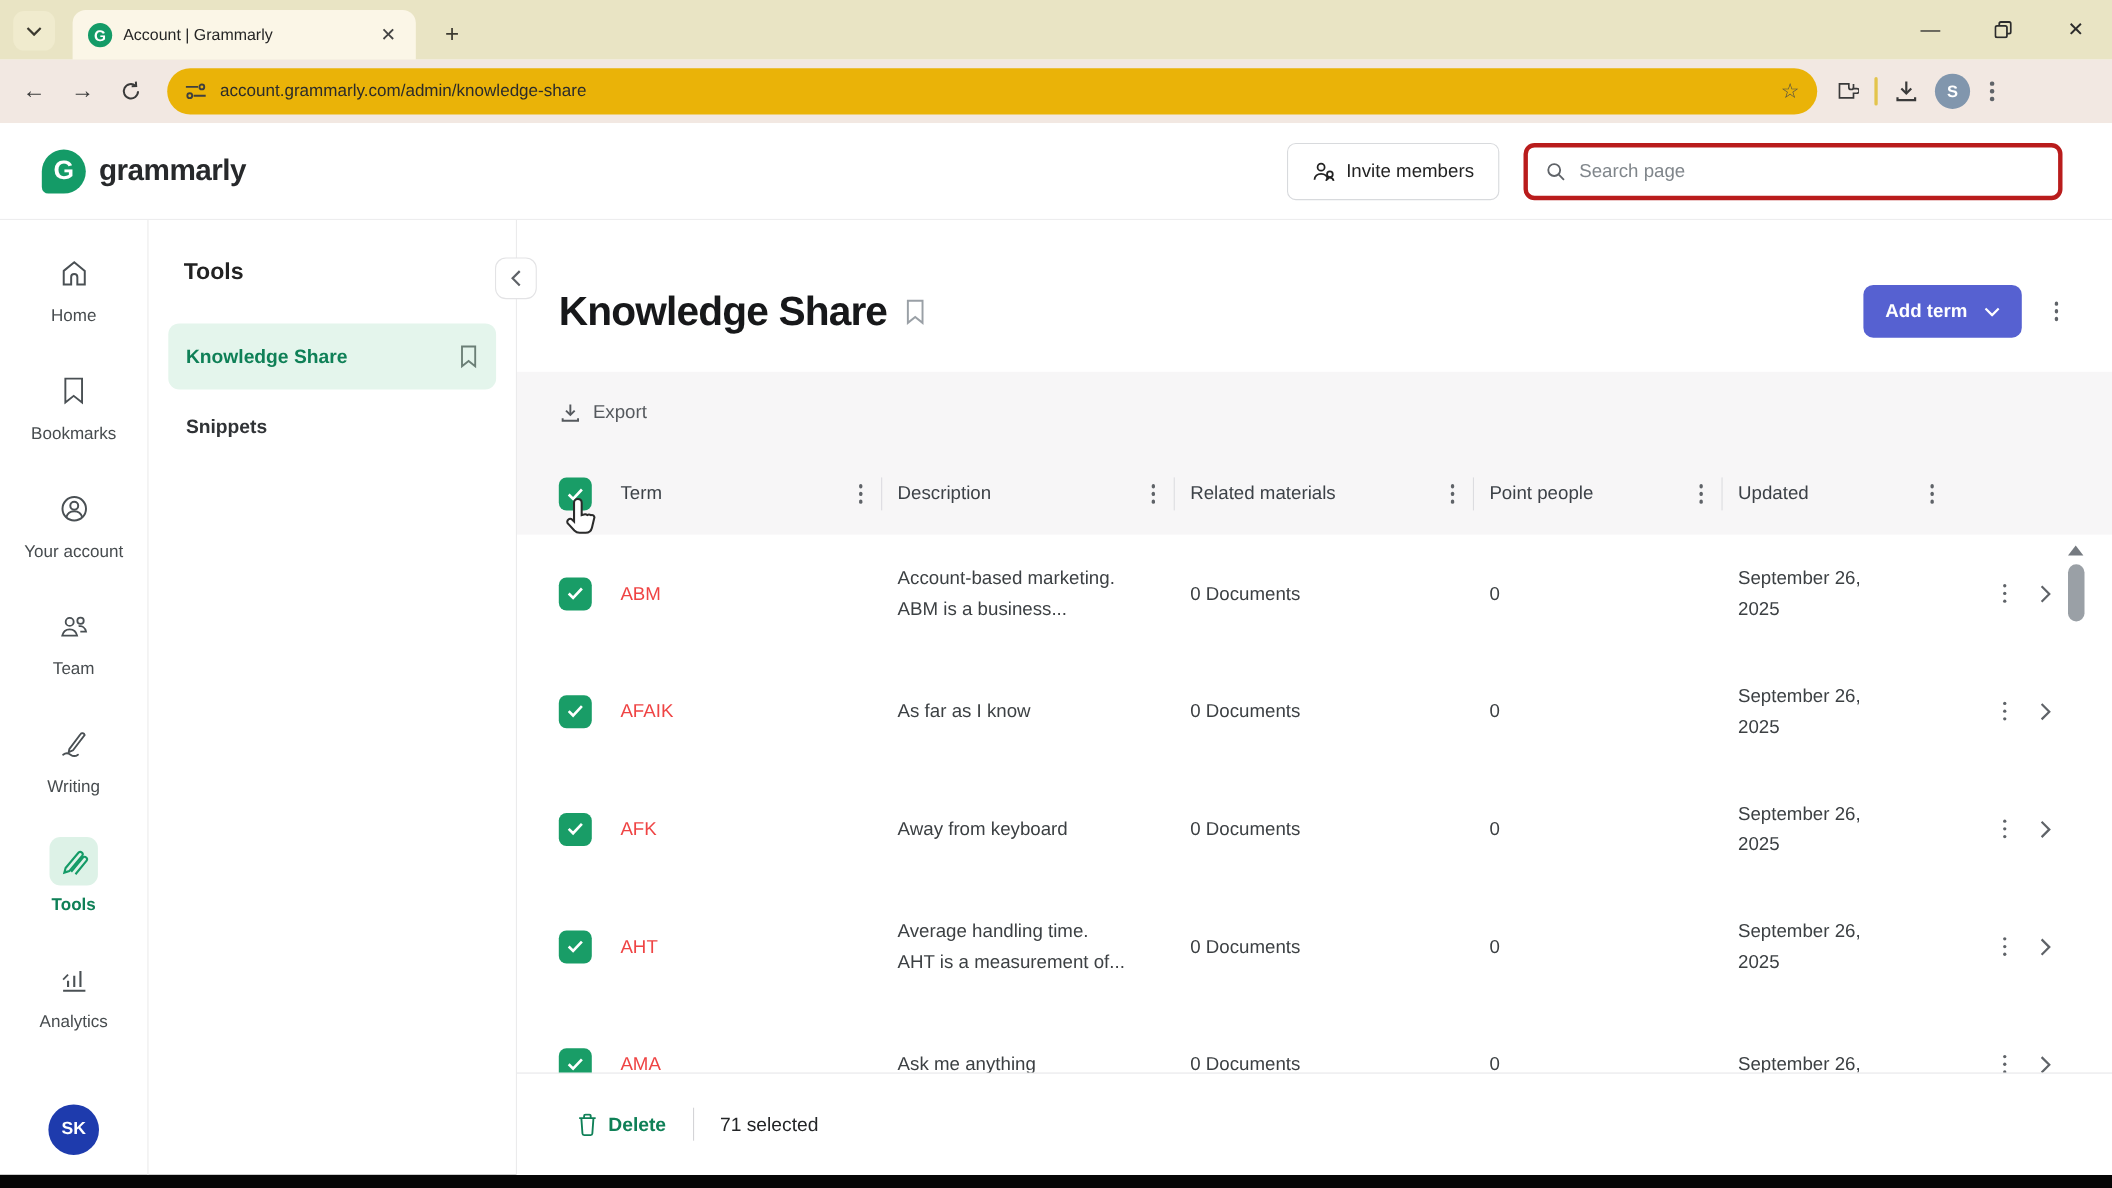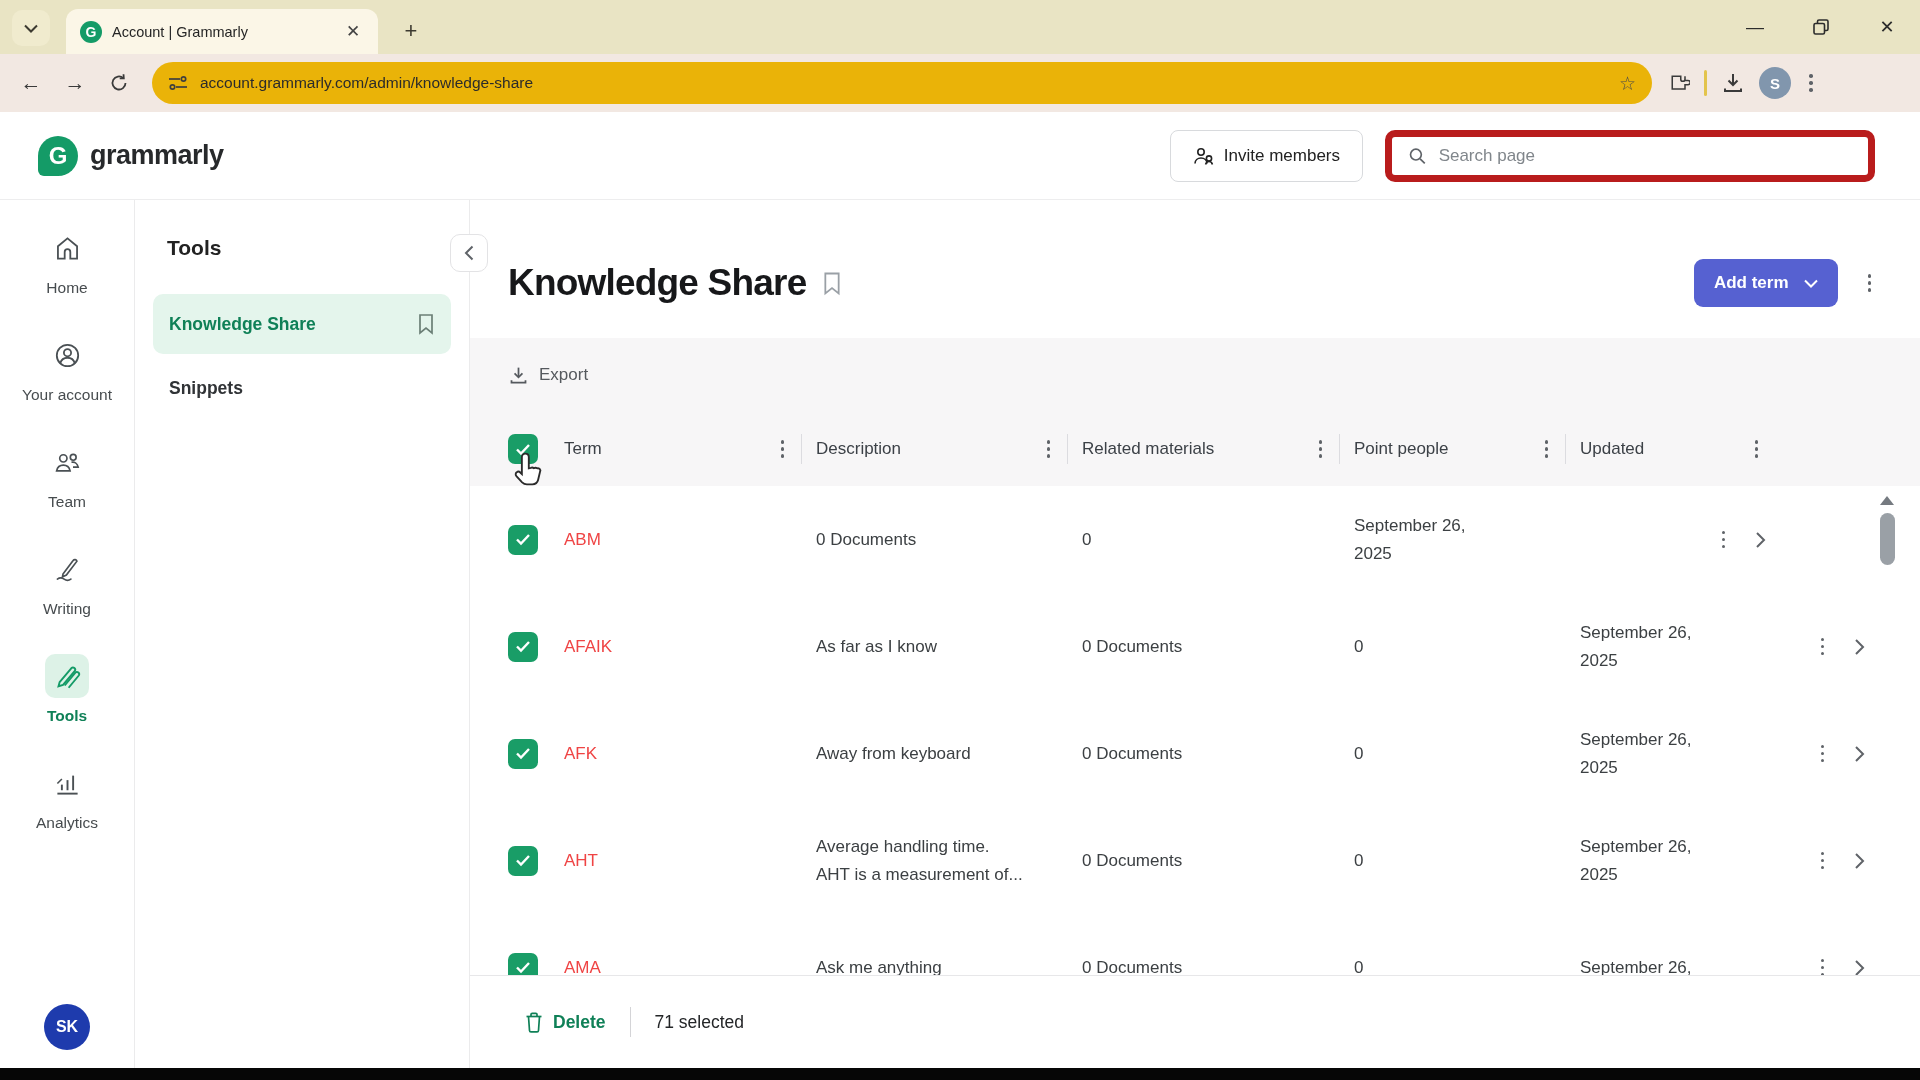--- a/index.html
+++ b/index.html
@@ -48,21 +48,21 @@
   
   .app-header { height:88px; background:#fff; border-bottom:1px solid #ededee;
     display:flex; align-items:center; justify-content:space-between; padding:0 45px 0 38px; }
   .brand { display:flex; align-items:center; gap:12px; }
   .brand-mark { width:40px; height:40px; border-radius:50% 50% 50% 6px; background:#149b67; color:#fff;
     display:flex; align-items:center; justify-content:center; font-size:24px; font-weight:bold; }
   .brand-word { font-size:27px; font-weight:bold; color:#27292b; letter-spacing:-0.5px; }
   .hdr-right { display:flex; align-items:center; gap:22px; }
   .invite-btn { height:52px; padding:0 22px; border:1px solid #d8dadd; border-radius:8px; background:#fff;
     display:flex; align-items:center; gap:10px; font-size:17px; color:#222; }
-  .page-search { width:490px; height:52px; border:7px solid #b91c1c; border-radius:10px; background:#fff;
+  .page-search { width:490px; height:52px; border:4px solid #b91c1c; border-radius:10px; background:#fff;
     display:flex; align-items:center; gap:12px; padding:0 16px; color:#5f6368; }
   .page-search input { border:0; outline:0; font-size:17px; color:#202124; width:100%; background:transparent; font-family:inherit; }
   .page-search input::placeholder { color:#80868b; }
 
   
   .app-body { display:flex; height:868px; }
 
   .rail { width:135px; border-right:1px solid #ebebec; display:flex; flex-direction:column; align-items:center; padding-top:26px; position:relative; }
   .rail-item { height:107px; width:100%; display:flex; flex-direction:column; align-items:center; justify-content:flex-start; gap:9px; color:#474c4f; }
   .rail-item .ric { width:44px; height:44px; display:flex; align-items:center; justify-content:center; border-radius:10px; color:#4a5054; }
@@ -220,20 +220,28 @@
     <div class="rail-item">
       <div class="ric">
           <svg width="27" height="27" viewBox="0 0 24 24" fill="none" stroke="currentColor" stroke-width="1.6">
             <path d="M3.5 10 L12 3 l8.5 7 V21 h-6 v-6 a2.5 2.5 0 0 0 -5 0 v6 h-6 Z"></path>
           </svg>
         </div>
       <span>Home</span>
     </div>
     <div class="rail-item">
       <div class="ric">
+          <svg width="24" height="26" viewBox="0 0 20 24" fill="none" stroke="currentColor" stroke-width="1.6">
+            <path d="M3 2 h14 v20 l-7-5.5 L3 22 Z"></path>
+          </svg>
+        </div>
+      <span>Bookmarks</span>
+    </div>
+    <div class="rail-item">
+      <div class="ric">
           <svg width="27" height="27" viewBox="0 0 24 24" fill="none" stroke="currentColor" stroke-width="1.6">
             <circle cx="12" cy="12" r="9.5"></circle>
             <circle cx="12" cy="9.5" r="3.2"></circle>
             <path d="M5.5 19 c1-3.4 3.5-5 6.5-5 s5.5 1.6 6.5 5"></path>
           </svg>
         </div>
       <span>Your account</span>
     </div>
     <div class="rail-item">
       <div class="ric">
@@ -389,20 +397,22 @@
 
       <div class="tgrid trow">
         <div>
             <div class="cbx">
               <svg width="16" height="13" viewBox="0 0 16 13">
                 <polyline points="2,6.5 6,10.5 14,2" fill="none" stroke="#fff" stroke-width="2.4"></polyline>
               </svg>
             </div>
           </div>
         <div class="term-cell">ABM</div>
+        <div class="wrap2" style="padding-left:14px;">Account-based marketing.
+ABM is a business...</div>
         <div style="padding-left:14px;">0 Documents</div>
         <div style="padding-left:14px;">0</div>
         <div class="wrap2" style="padding-left:14px;">September 26,
 2025</div>
         <div class="actions-cell">
           <div class="kebab">
               <i></i>
               <i></i>
               <i></i>
             </div>

